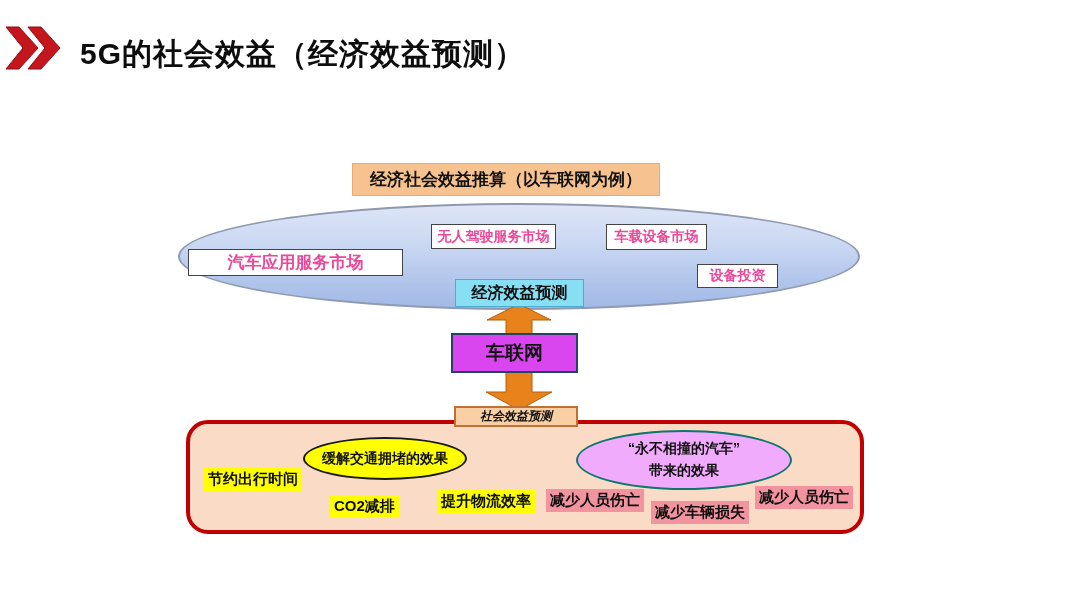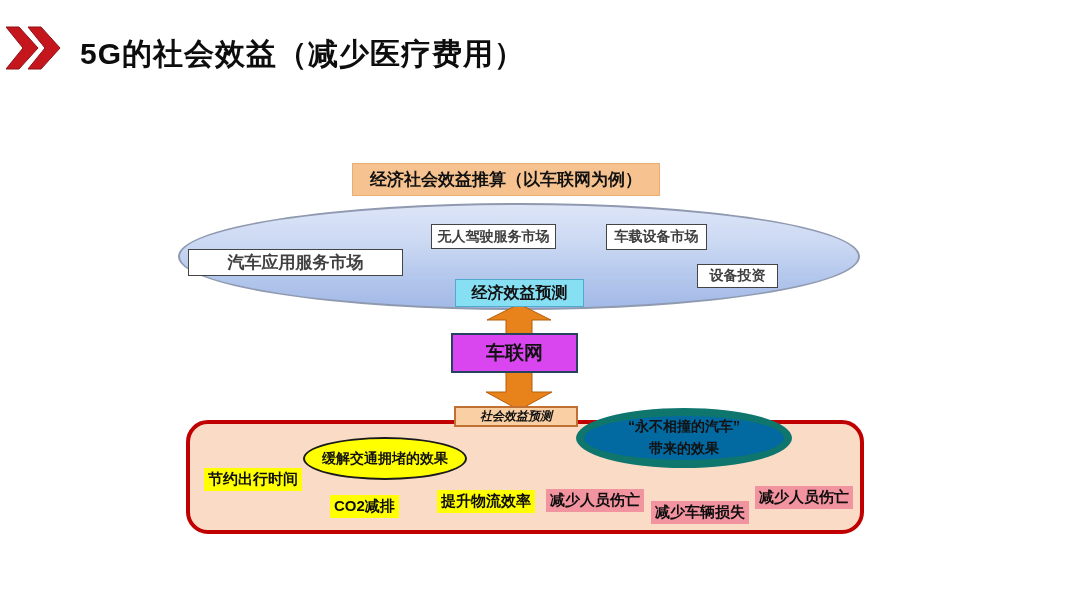--- a/index.html
+++ b/index.html
@@ -32,21 +32,21 @@
 
   
   .market-ellipse{
     left:178px;top:203px;width:682px;height:107px;
     border-radius:50%;
     background:linear-gradient(180deg,#dde5f7 0%,#ccd9f3 35%,#b4c7ec 70%,#a2b9e7 100%);
     border:2px solid #8f9ab0;
   }
   .white-box{
     background:#ffffff;border:1px solid #444;
-    font-weight:bold;color:#404040;
+    font-weight:bold;color:#ec4899;
   }
   .box-auto-app{left:188px;top:249px;width:215px;height:27px;font-size:17px;}
   .box-driverless{left:431px;top:224px;width:125px;height:25px;font-size:14px;}
   .box-device-market{left:606px;top:224px;width:101px;height:26px;font-size:14px;}
   .box-equip-invest{left:697px;top:264px;width:81px;height:24px;font-size:14px;}
 
   
   .economic-box{
     left:455px;top:279px;width:129px;height:28px;
     background:#87dff4;border:1px solid #4faacb;
@@ -70,22 +70,22 @@
     left:186px;top:420px;width:678px;height:114px;
     background:#fadcc6;border:4px solid #c00000;border-radius:22px;
     z-index:0;
   }
   .congestion-ellipse{
     left:303px;top:437px;width:164px;height:43px;
     border-radius:50%;background:#ffff00;border:2px solid #1a1a1a;
     font-size:14px;font-weight:bold;z-index:1;
   }
   .collision-ellipse{
-    left:576px;top:408px;width:216px;height:60px;
-    border-radius:50%;background:#0369a1;border:8px solid #0f766e;
+    left:576px;top:430px;width:216px;height:60px;
+    border-radius:50%;background:#f0abfc;border:2px solid #0f766e;
     font-size:14px;font-weight:bold;z-index:1;
     flex-direction:column;line-height:1.55;
   }
   .tag{
     position:absolute;z-index:1;
     font-size:15px;font-weight:bold;color:#0d0d0d;
     padding:2px 4px;white-space:nowrap;
   }
   .tag-yellow{background:#ffff00;}
   .tag-pink{background:#f293a0;}
@@ -98,21 +98,21 @@
 </style>
 </head>
 <body>
 
 <div class="slide">
 
   <svg class="abs chevrons" viewBox="0 0 60 48" xmlns="http://www.w3.org/2000/svg">
     <polygon points="0,3 13,3 32,24 13,45 0,45 17,24" fill="#c4161c" stroke="#8e0f15" stroke-width="1"></polygon>
     <polygon points="22,3 35,3 54,24 35,45 22,45 39,24" fill="#c4161c" stroke="#8e0f15" stroke-width="1"></polygon>
   </svg>
-  <div class="abs slide-title">5G的社会效益（减少医疗费用）</div>
+  <div class="abs slide-title">5G的社会效益（经济效益预测）</div>
 
   <div class="abs ctr estimation-box">经济社会效益推算（以车联网为例）</div>
 
   <div class="abs market-ellipse"></div>
   <div class="abs ctr white-box box-auto-app">汽车应用服务市场</div>
   <div class="abs ctr white-box box-driverless">无人驾驶服务市场</div>
   <div class="abs ctr white-box box-device-market">车载设备市场</div>
   <div class="abs ctr white-box box-equip-invest">设备投资</div>
 
   <div class="abs ctr economic-box">经济效益预测</div>

